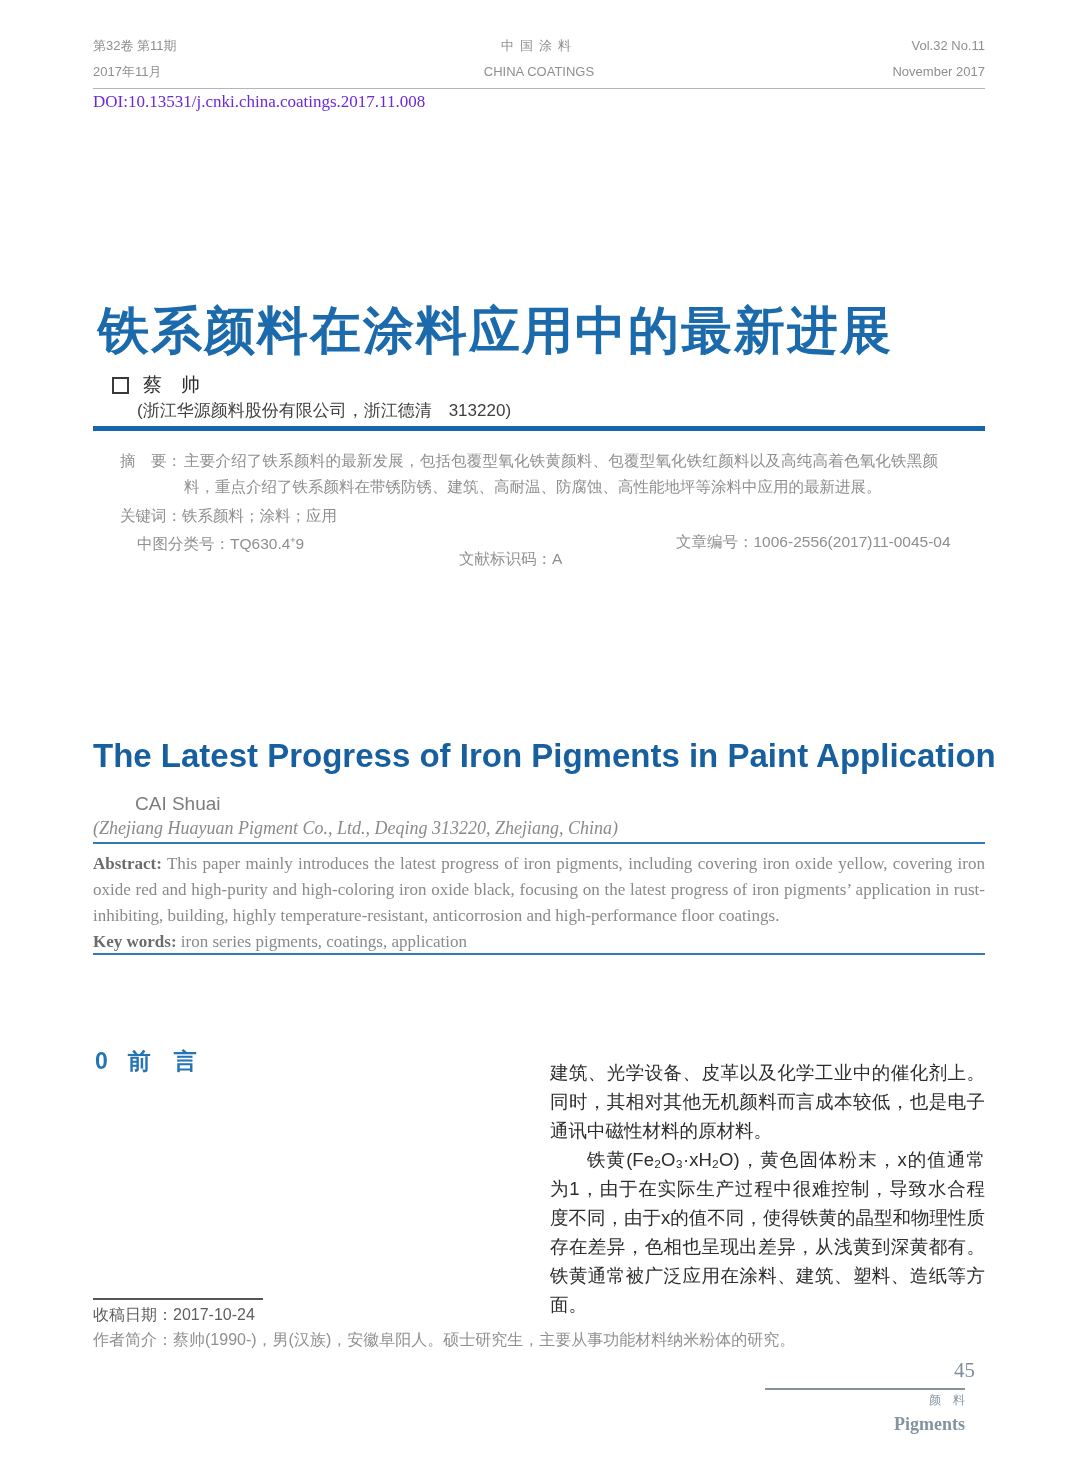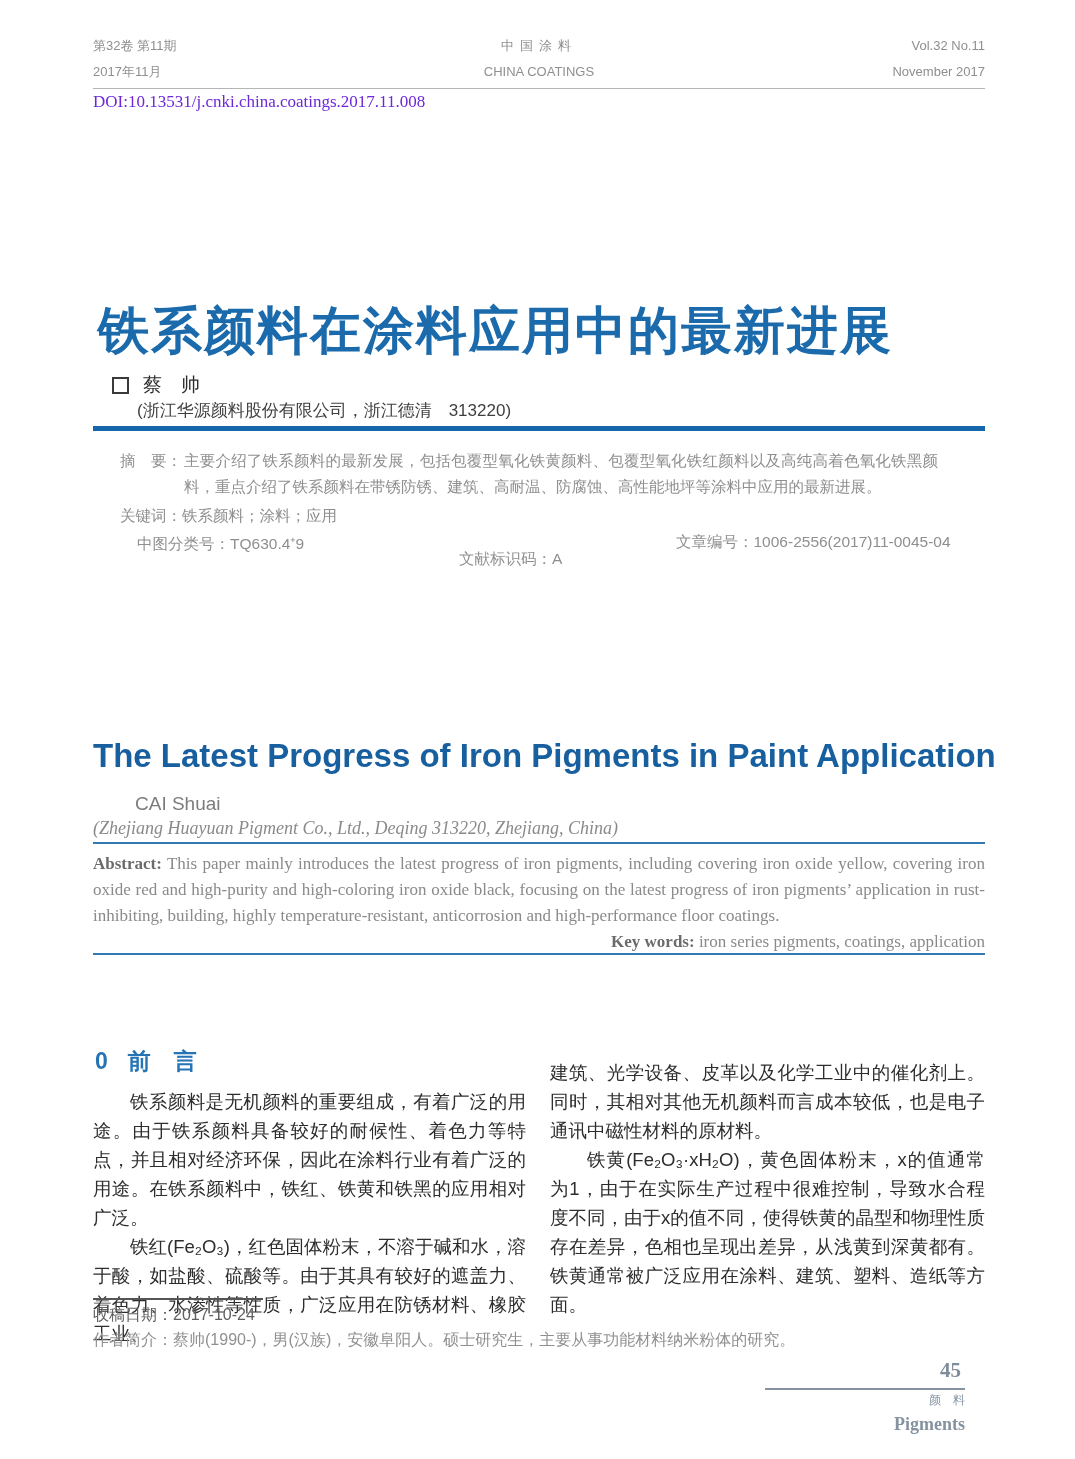--- a/index.html
+++ b/index.html
@@ -38,38 +38,38 @@
 
   
   .title-en { position:absolute; left:93px; top:737px; font-size:33px; font-weight:bold; color:#175f9e; white-space:nowrap; }
   .author-en { position:absolute; left:93px; top:793px; font-size:19px; color:#7d7d7d;margin-left:42px; }
   .affil-en { position:absolute; left:93px; top:818px; font-family:"Liberation Serif", serif; font-style:italic; font-size:18px; color:#8a8a8a; }
   .rule-thin { position:absolute; left:93px; width:892px; height:2px; background:#3079b3; }
   .rule-en-top { top:842px; }
   .rule-en-bottom { top:953px; }
   .abstract-en { position:absolute; left:93px; top:851px; width:892px; font-family:"Liberation Serif", serif; font-size:17px; line-height:26px; color:#8a8a8a; text-align:justify; }
   .abs-en-label, .kw-en-label { font-weight:bold; color:#6b6b6b; }
-  .keywords-en { text-align:right; }
+  .keywords-en { text-align:left; }
 
   
   .section-h { position:absolute; left:95px; top:1046px; font-size:23px; font-weight:bold; color:#2574b5; }
   .section-num { margin-right:20px; }
   .col { position:absolute; }
   .col-left  { left:93px;  top:1087px; width:433px; }
   .col-right { left:550px; top:1058px; width:435px; }
   .col p { margin:0; font-size:18.5px; line-height:29px; color:#2d2d2d; text-align:justify; }
   .indent { text-indent:2em; }
 
   
   .foot-rule { position:absolute; left:93px; top:1298px; width:170px; border-top:2px solid #555555; }
   .received { position:absolute; left:93px; top:1305px; font-size:16px; color:#5f5f5f; }
   .bio { position:absolute; left:93px; top:1330px; font-size:16px; color:#909090; }
 
   
-  .pageno { position:absolute; top:1358px; right:114px; font-family:"Liberation Serif", serif; font-size:21px; font-weight:bold; color:#7f8c99; }
+  .pageno { position:absolute; top:1358px; right:100px; font-family:"Liberation Serif", serif; font-size:21px; font-weight:normal; color:#7f8c99; }
   .footer-rule { position:absolute; top:1388px; left:765px; width:200px; border-top:2px solid #8593a0; }
   .footer-cn { position:absolute; top:1392px; right:110px; font-size:12px; color:#8593a0; }
   .footer-en { position:absolute; top:1414px; right:110px; font-family:"Liberation Serif", serif; font-weight:bold; font-size:18px; color:#8593a0; }
 </style>
 </head>
 <body>
 
 <div class="page">
 
   <div class="header">
@@ -114,24 +114,20 @@
   <div class="abstract-en">
     <p style="margin:0;"><span class="abs-en-label">Abstract:</span><span> This paper mainly introduces the latest progress of iron pigments, including covering iron oxide yellow, covering iron oxide red and high-purity and high-coloring iron oxide black, focusing on the latest progress of iron pigments’ application in rust-inhibiting, building, highly temperature-resistant, anticorrosion and high-performance floor coatings.</span></p>
     <p class="keywords-en" style="margin:0;"><span class="kw-en-label">Key words:</span><span> iron series pigments, coatings, application</span></p>
   </div>
   <div class="rule-thin rule-en-bottom"></div>
 
   <div class="section-h">
     <span class="section-num">0</span><span>前　言</span>
   </div>
 
-  <div class="col col-left">
-    <p class="indent">铁系颜料是无机颜料的重要组成，有着广泛的用途。由于铁系颜料具备较好的耐候性、着色力等特点，并且相对经济环保，因此在涂料行业有着广泛的用途。在铁系颜料中，铁红、铁黄和铁黑的应用相对广泛。</p>
-    <p class="indent">铁红(Fe₂O₃)，红色固体粉末，不溶于碱和水，溶于酸，如盐酸、硫酸等。由于其具有较好的遮盖力、着色力、水渗性等性质，广泛应用在防锈材料、橡胶工业、</p>
-  </div>
   <div class="col col-right">
     <p>建筑、光学设备、皮革以及化学工业中的催化剂上。同时，其相对其他无机颜料而言成本较低，也是电子通讯中磁性材料的原材料。</p>
     <p class="indent">铁黄(Fe₂O₃·xH₂O)，黄色固体粉末，x的值通常为1，由于在实际生产过程中很难控制，导致水合程度不同，由于x的值不同，使得铁黄的晶型和物理性质存在差异，色相也呈现出差异，从浅黄到深黄都有。铁黄通常被广泛应用在涂料、建筑、塑料、造纸等方面。</p>
   </div>
 
   <div class="foot-rule"></div>
   <div class="received">收稿日期：2017-10-24</div>
   <div class="bio">作者简介：蔡帅(1990-)，男(汉族)，安徽阜阳人。硕士研究生，主要从事功能材料纳米粉体的研究。</div>
 
   <div class="pageno">45</div>

